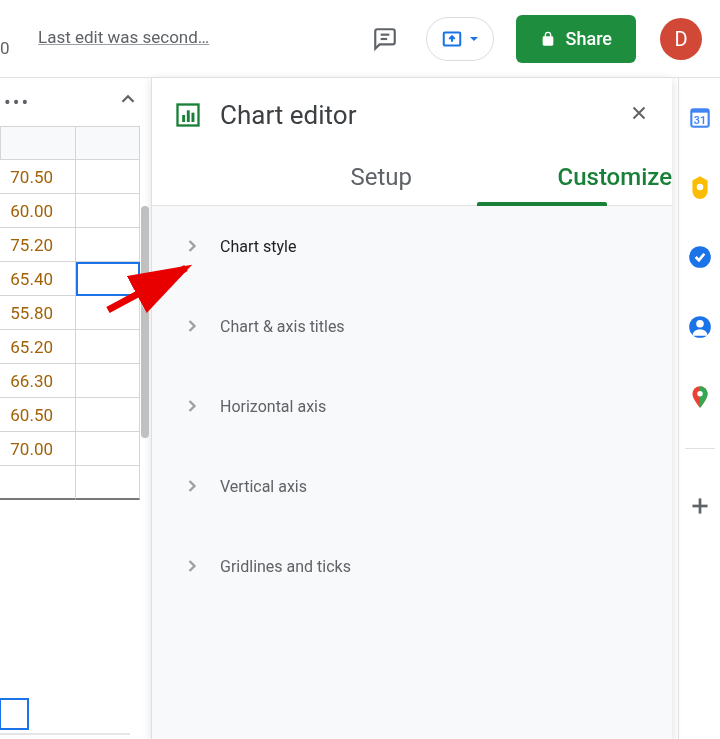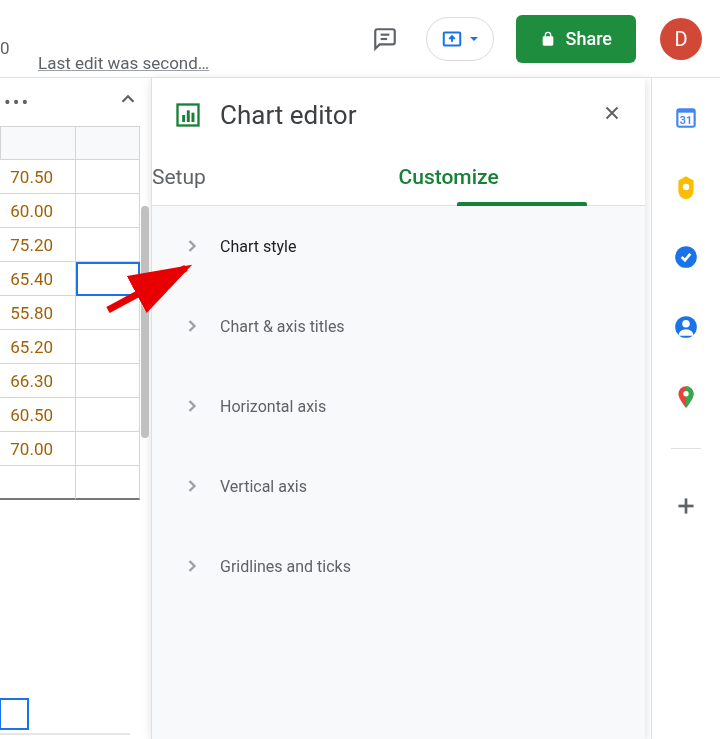--- a/index.html
+++ b/index.html
@@ -17,21 +17,21 @@
       display: flex;
       align-items: center;
       justify-content: flex-end;
       padding-right: 18px;
       border-bottom: 1px solid #e0e0e0;
       position: relative;
     }
     .last-edit {
       position: absolute;
       left: 38px;
-      bottom: 4px;
+      bottom: 30px;
       color: #5f6368;
       font-size: 17px;
       text-decoration: underline;
       text-decoration-color: #9aa0a6;
       cursor: pointer;
     }
     .comment-btn {
       width: 46px; height: 46px;
       display: flex; align-items: center; justify-content: center;
       margin-right: 18px;
@@ -154,22 +154,22 @@
     .close-btn { cursor: pointer; }
     .tabs {
       display: flex;
       height: 58px;
       border-bottom: 1px solid #e0e0e0;
     }
     .tab {
       flex: 1;
       display: flex;
       align-items: center;
-      justify-content: flex-start;
-      font-size: 21px;
+      justify-content: flex-end;
+      font-size: 24px;
       color: #5f6368;
       cursor: pointer;
       position: relative;
     }
     .tab.active {
       color: #188038;
       font-weight: 500;
     }
     .tab.active::after {
       content: '';
@@ -196,21 +196,21 @@
     }
     .section .chevron { color: #9aa0a6; }
     .section-label {
       font-size: 16px;
       color: #5f6368;
     }
     .section.highlighted .section-label {
       color: #202124;
     }
     .side-panel {
-      width: 69px;
+      width: 42px;
       border-left: 1px solid #e0e0e0;
       display: flex;
       flex-direction: column;
       align-items: center;
       padding-top: 26px;
       gap: 44px;
     }
     .side-icon {
       width: 26px; height: 26px;
       cursor: pointer;

